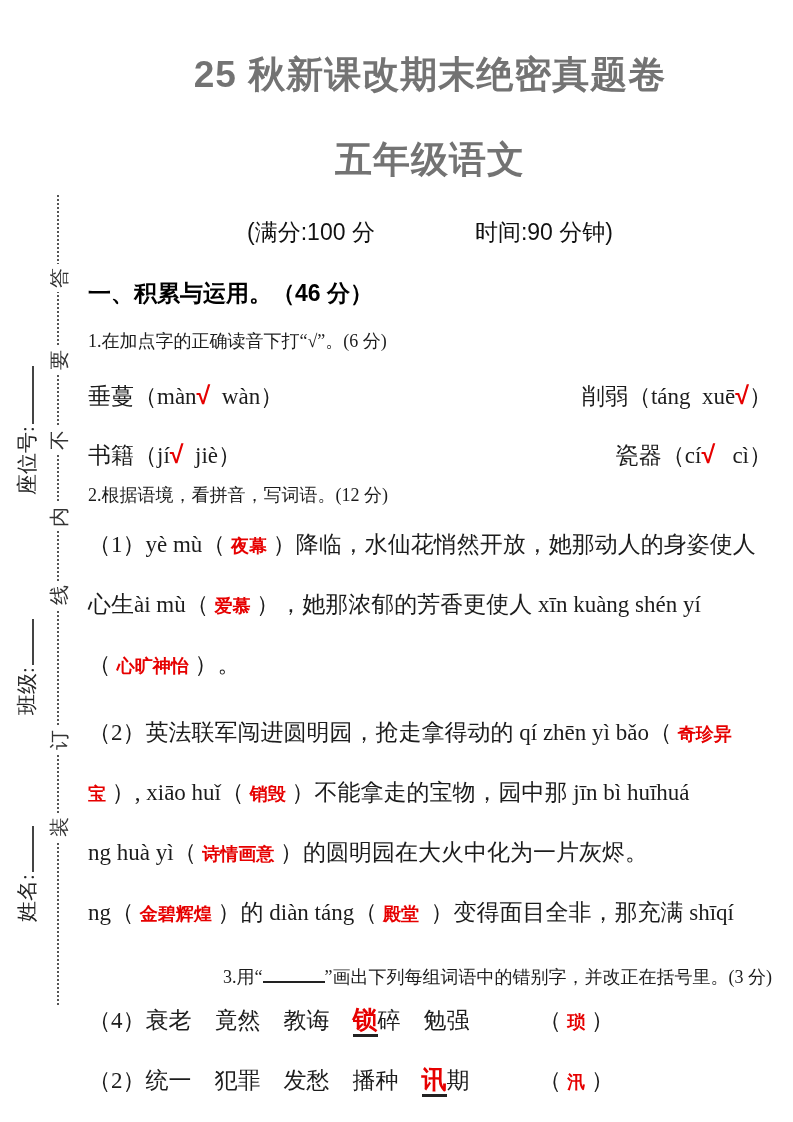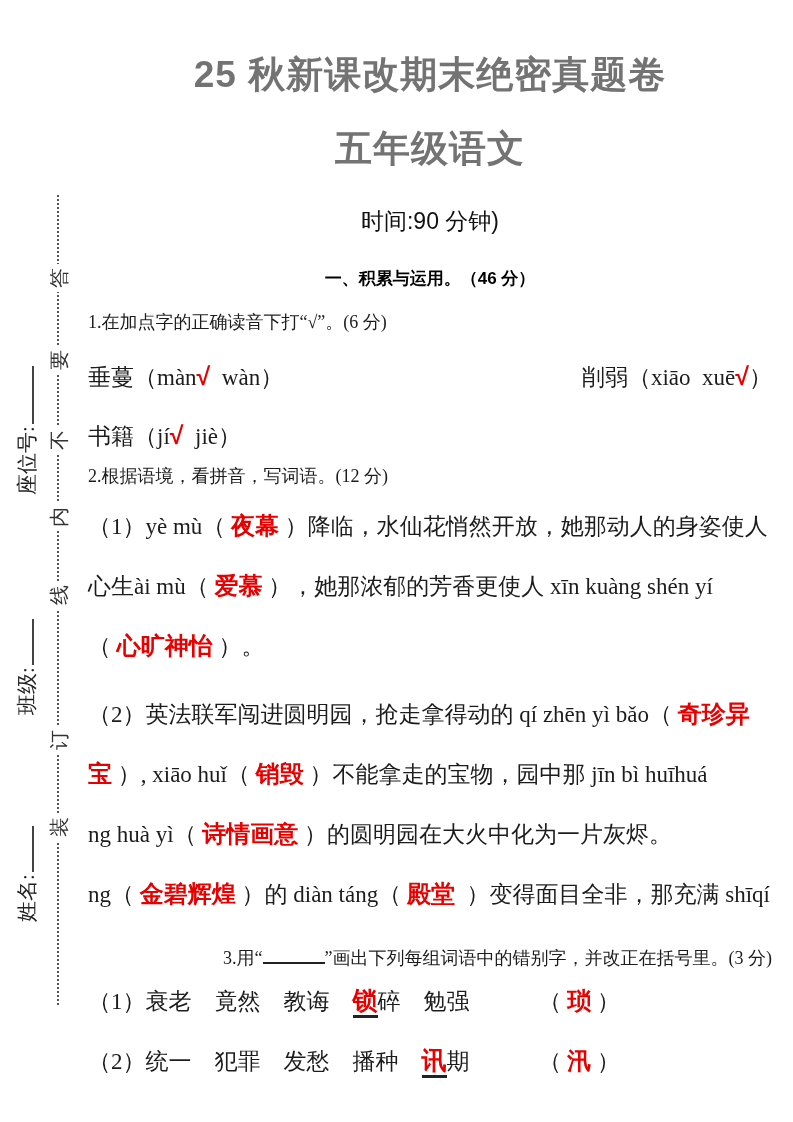--- a/index.html
+++ b/index.html
@@ -38,43 +38,42 @@
     text-align:center;background:#fff;font-size:20px;color:#333;
     transform:rotate(-90deg);
   }
   
   .content{position:absolute;left:88px;top:0;width:684px;}
   .title{
     font-family:var(--sans);font-weight:700;font-size:37px;
     text-align:center;margin:0;color:#737373;letter-spacing:1px;
   }
   .title1{margin-top:50px;}
-  .title2{margin-top:24px;}
+  .title2{margin-top:35px;}
   .meta{
     display:flex;justify-content:center;gap:100px;margin-top:32px;
     font-family:var(--sans);font-size:23px;color:#111;
   }
   .sec-heading{
-    font-family:var(--sans);font-weight:700;font-size:17px;color:#000;
+    font-family:var(--sans);font-weight:700;font-size:23px;color:#000;
     margin:30px 0 12px 0;
-    text-align:center;
   }
   .stem{font-size:18px;margin:20px 0 0 0;white-space:pre;}
   .wrow{
     display:flex;justify-content:space-between;
     font-size:23px;margin-top:28px;white-space:pre;gap:12px;
   }
   .line{
     font-size:23px;line-height:60px;height:60px;white-space:pre;
   }
   .para{margin-top:8px;}
   .q2stem{margin-top:12px;}
   .q3stem{margin-top:22px;text-align:right;}
   .seg-red{
-    color:var(--red);font-family:var(--sans);font-weight:700;font-size:24px;
+    color:var(--red);font-family:var(--sans);font-weight:700;font-size:18px;
   }
   .seg-redu{
     color:var(--red);font-family:var(--sans);font-weight:700;font-size:25px;
     border-bottom:3px solid #222;padding-bottom:1px;
   }
   .seg-check{
     color:var(--red);font-family:var(--sans);font-weight:700;font-size:25px;
   }
   .seg-blank{
     display:inline-block;width:62px;height:4px;border-bottom:2px solid #222;
@@ -105,49 +104,51 @@
         <span class="bind-char" style="top: 725px;">订</span>
         <span class="bind-char" style="top: 812px;">装</span>
       </div>
   </aside>
 
   <main class="content">
     <h1 class="title title1">25 秋新课改期末绝密真题卷</h1>
     <h1 class="title title2">五年级语文</h1>
 
     <div class="meta">
+      <span>(满分:100 分</span>
       <span>时间:90 分钟)</span>
     </div>
 
     <h2 class="sec-heading">一、积累与运用。（46 分）</h2>
 
     <p class="stem">1.在加点字的正确读音下打“√”。(6 分)</p>
 
     <div class="wrow">
       <span><span>垂蔓（màn</span><span class="seg-check">√</span><span>  wàn）</span></span>
-      <span><span>削弱（xiāo  xuē</span><span class="seg-check">√</span><span>）</span></span>
+      <span><span>削弱（táng  xuē</span><span class="seg-check">√</span><span>）</span></span>
     </div>
     <div class="wrow">
       <span><span>书籍（jí</span><span class="seg-check">√</span><span>  jiè）</span></span>
+      <span><span>瓷器（cí</span><span class="seg-check">√</span><span>   cì）</span></span>
     </div>
 
     <p class="stem q2stem">2.根据语境，看拼音，写词语。(12 分)</p>
 
     <div class="para">
       <div class="line"><span>（1）yè mù（ </span><span class="seg-red">夜幕</span><span> ）降临，水仙花悄然开放，她那动人的身姿使人</span></div>
       <div class="line"><span>心生ài mù（ </span><span class="seg-red">爱慕</span><span> ），她那浓郁的芳香更使人 xīn kuàng shén yí</span></div>
       <div class="line"><span>（ </span><span class="seg-red">心旷神怡</span><span> ）。</span></div>
     </div>
 
     <div class="para">
       <div class="line"><span>（2）英法联军闯进圆明园，抢走拿得动的 qí zhēn yì bǎo（ </span><span class="seg-red">奇珍异</span></div>
       <div class="line"><span class="seg-red">宝</span><span> ）, xiāo huǐ（ </span><span class="seg-red">销毁</span><span> ）不能拿走的宝物，园中那 jīn bì huīhuá</span></div>
       <div class="line"><span>ng huà yì（ </span><span class="seg-red">诗情画意</span><span> ）的圆明园在大火中化为一片灰烬。</span></div>
       <div class="line"><span>ng（ </span><span class="seg-red">金碧辉煌</span><span> ）的 diàn táng（ </span><span class="seg-red">殿堂</span><span>  ）变得面目全非，那充满 shīqí</span></div>
     </div>
 
     <p class="stem q3stem"><span>3.用“</span><span class="seg-blank"></span><span>”画出下列每组词语中的错别字，并改正在括号里。(3 分)</span></p>
 
-    <div class="line"><span>（1）衰老　竟然　教诲　</span><span class="seg-redu">锁</span><span>碎　勉强　　　（ </span><span class="seg-red">琐</span><span> ）</span></div>
+    <div class="line"><span>（4）衰老　竟然　教诲　</span><span class="seg-redu">锁</span><span>碎　勉强　　　（ </span><span class="seg-red">琐</span><span> ）</span></div>
     <div class="line"><span>（2）统一　犯罪　发愁　播种　</span><span class="seg-redu">讯</span><span>期　　　（ </span><span class="seg-red">汛</span><span> ）</span></div>
   </main>
 
 </div>
 
 </body></html>

